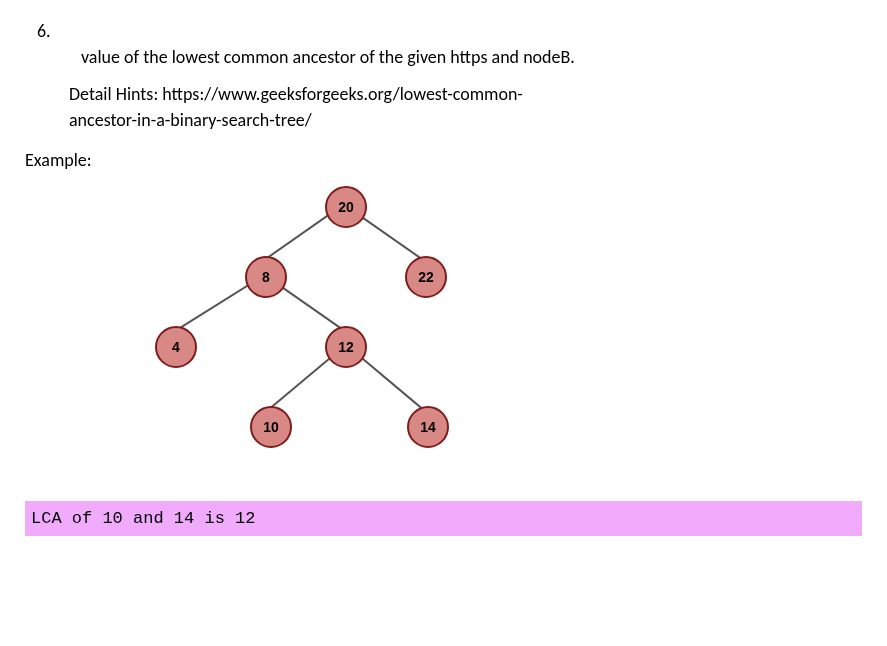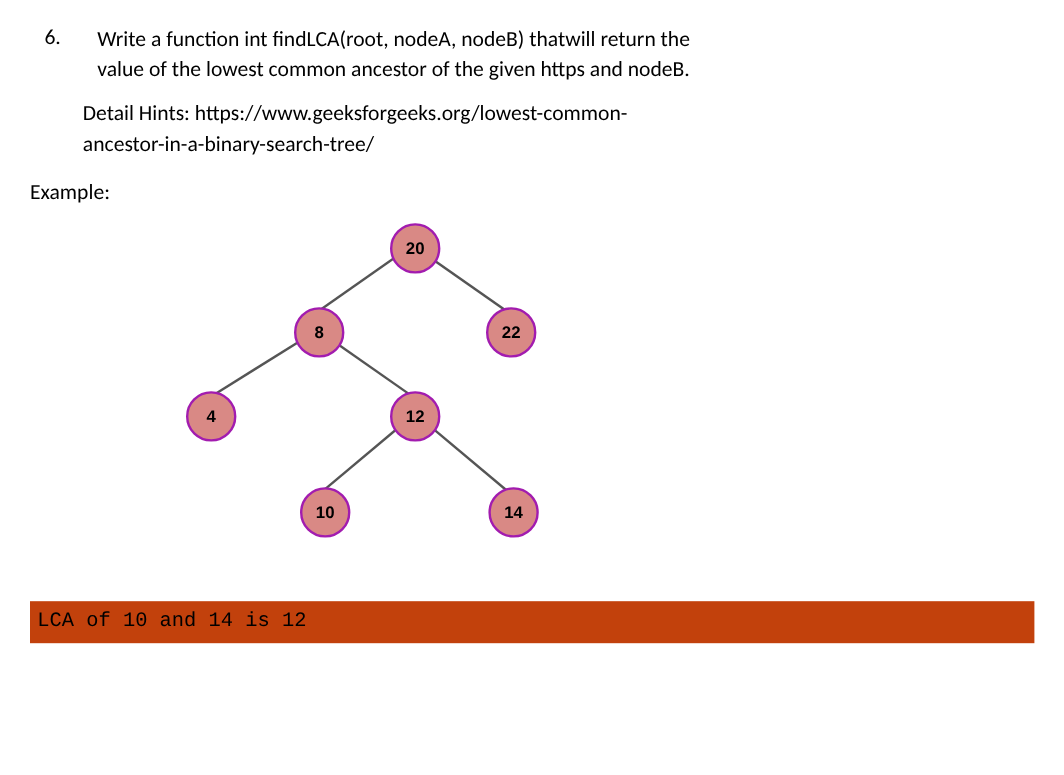--- a/index.html
+++ b/index.html
@@ -40,56 +40,56 @@
       margin-left: 90px;
       margin-top: 10px;
       margin-bottom: 30px;
     }
     .node {
       position: absolute;
       width: 42px;
       height: 42px;
       border-radius: 50%;
       background: #d98985;
-      border: 2px solid #a21caf;
+      border: 2px solid #7f1d1d;
       display: flex;
       align-items: center;
       justify-content: center;
       font-weight: bold;
       font-family: Arial, sans-serif;
       font-size: 14px;
       box-sizing: border-box;
       z-index: 2;
     }
     .edge {
       position: absolute;
       height: 2px;
       background: #555;
       transform-origin: 0 0;
       z-index: 1;
     }
     .output-block {
-      background: #c2410c;
+      background: #f0abfc;
       font-family: Consolas, "Courier New", monospace;
       font-size: 17px;
       padding: 4px 6px;
       line-height: 1.6;
       margin-left: 0;
     }
     .output-block div {
       white-space: pre;
     }
   </style>
 </head>
 <body>
 
 <div class="question-row">
   <div class="question-number">6.</div>
   <div class="question-text">
-    <span>Write a function int findLCA(root, nodeA, nodeB) thatwill return the</span><br>
+    <br>
     <span>value of the lowest common ancestor of the given https and nodeB.</span>
   </div>
 </div>
 
 <div class="hints-block">
   <span>Detail Hints: https://www.geeksforgeeks.org/lowest-common-</span><br>
   <span>ancestor-in-a-binary-search-tree/</span>
 </div>
 
 <div class="example-label">Example:</div>

